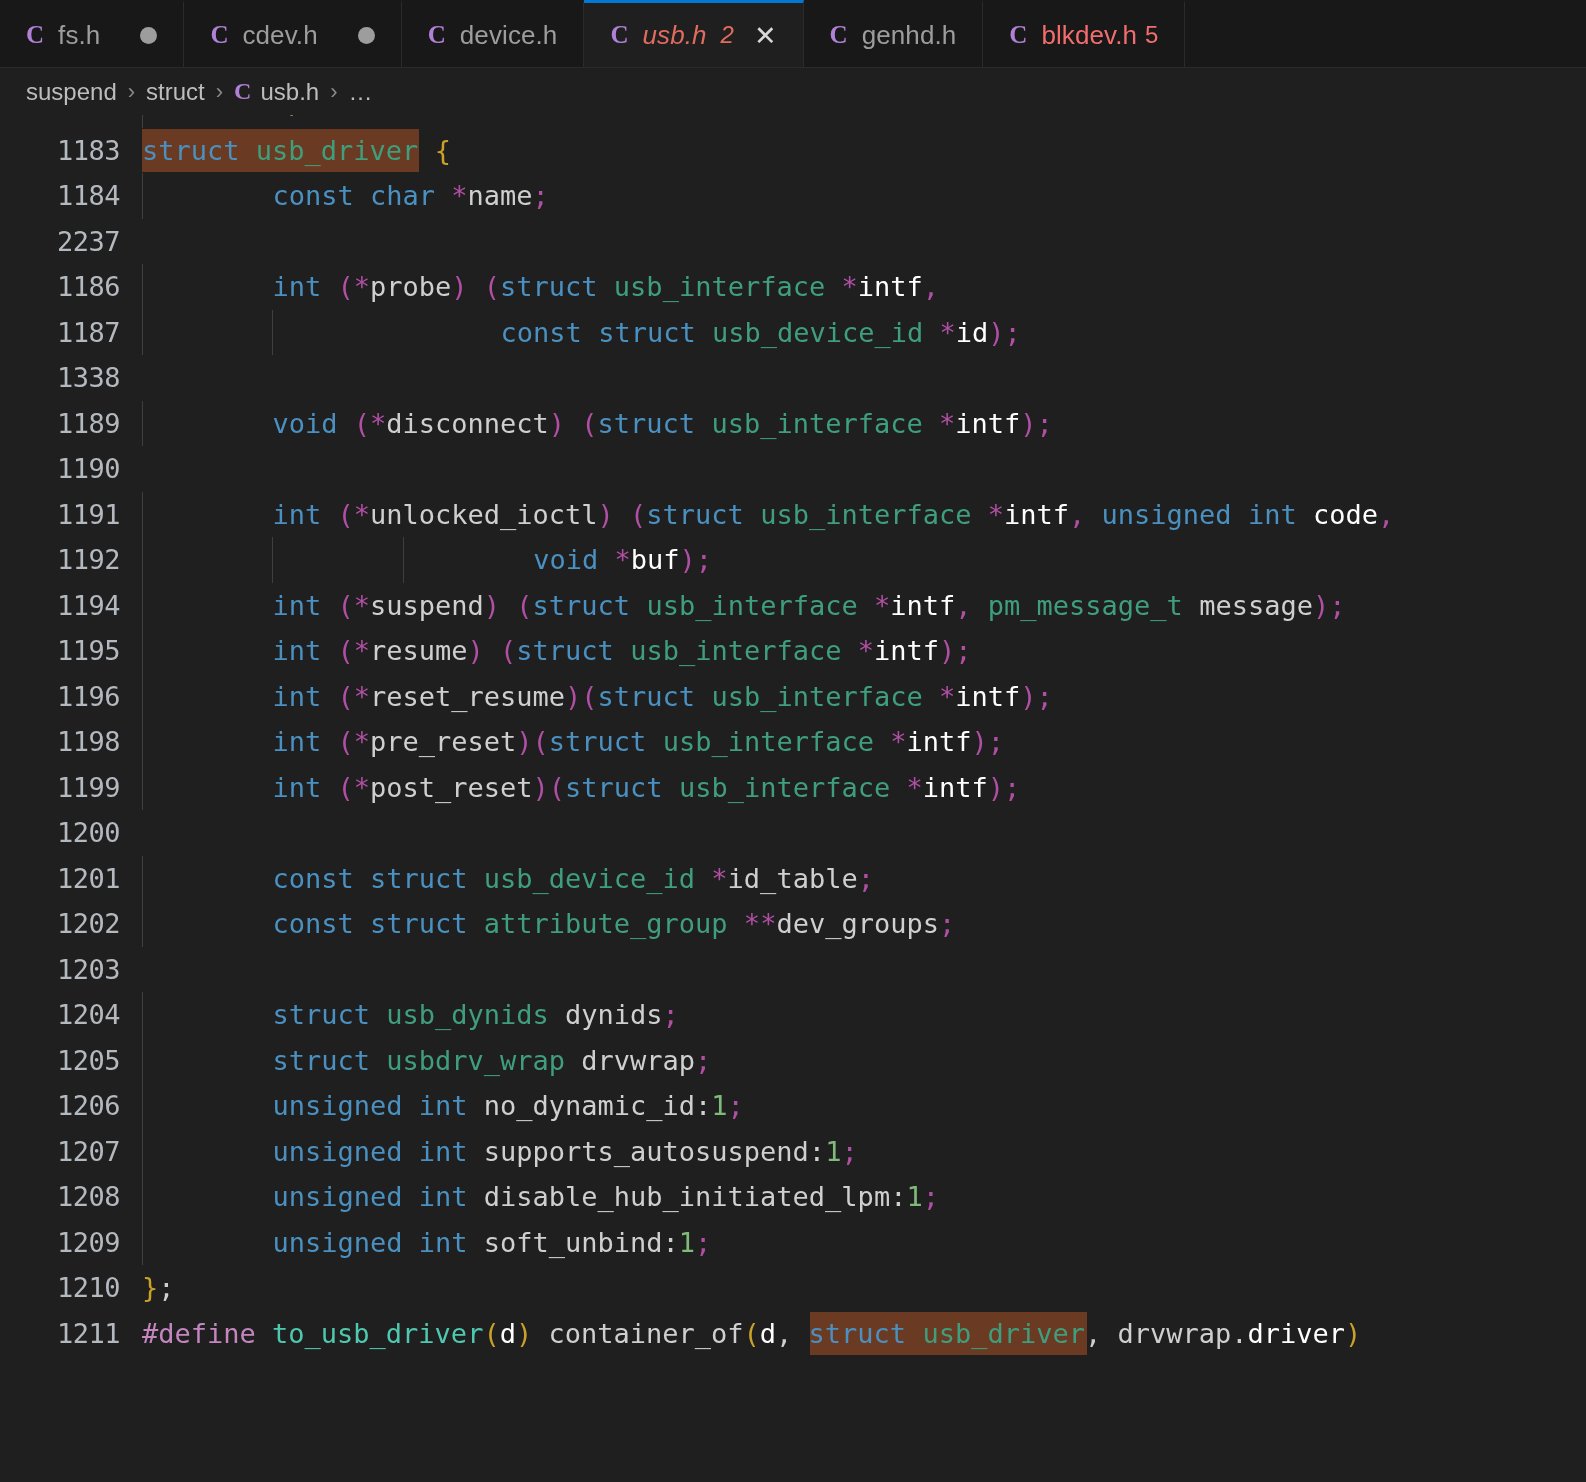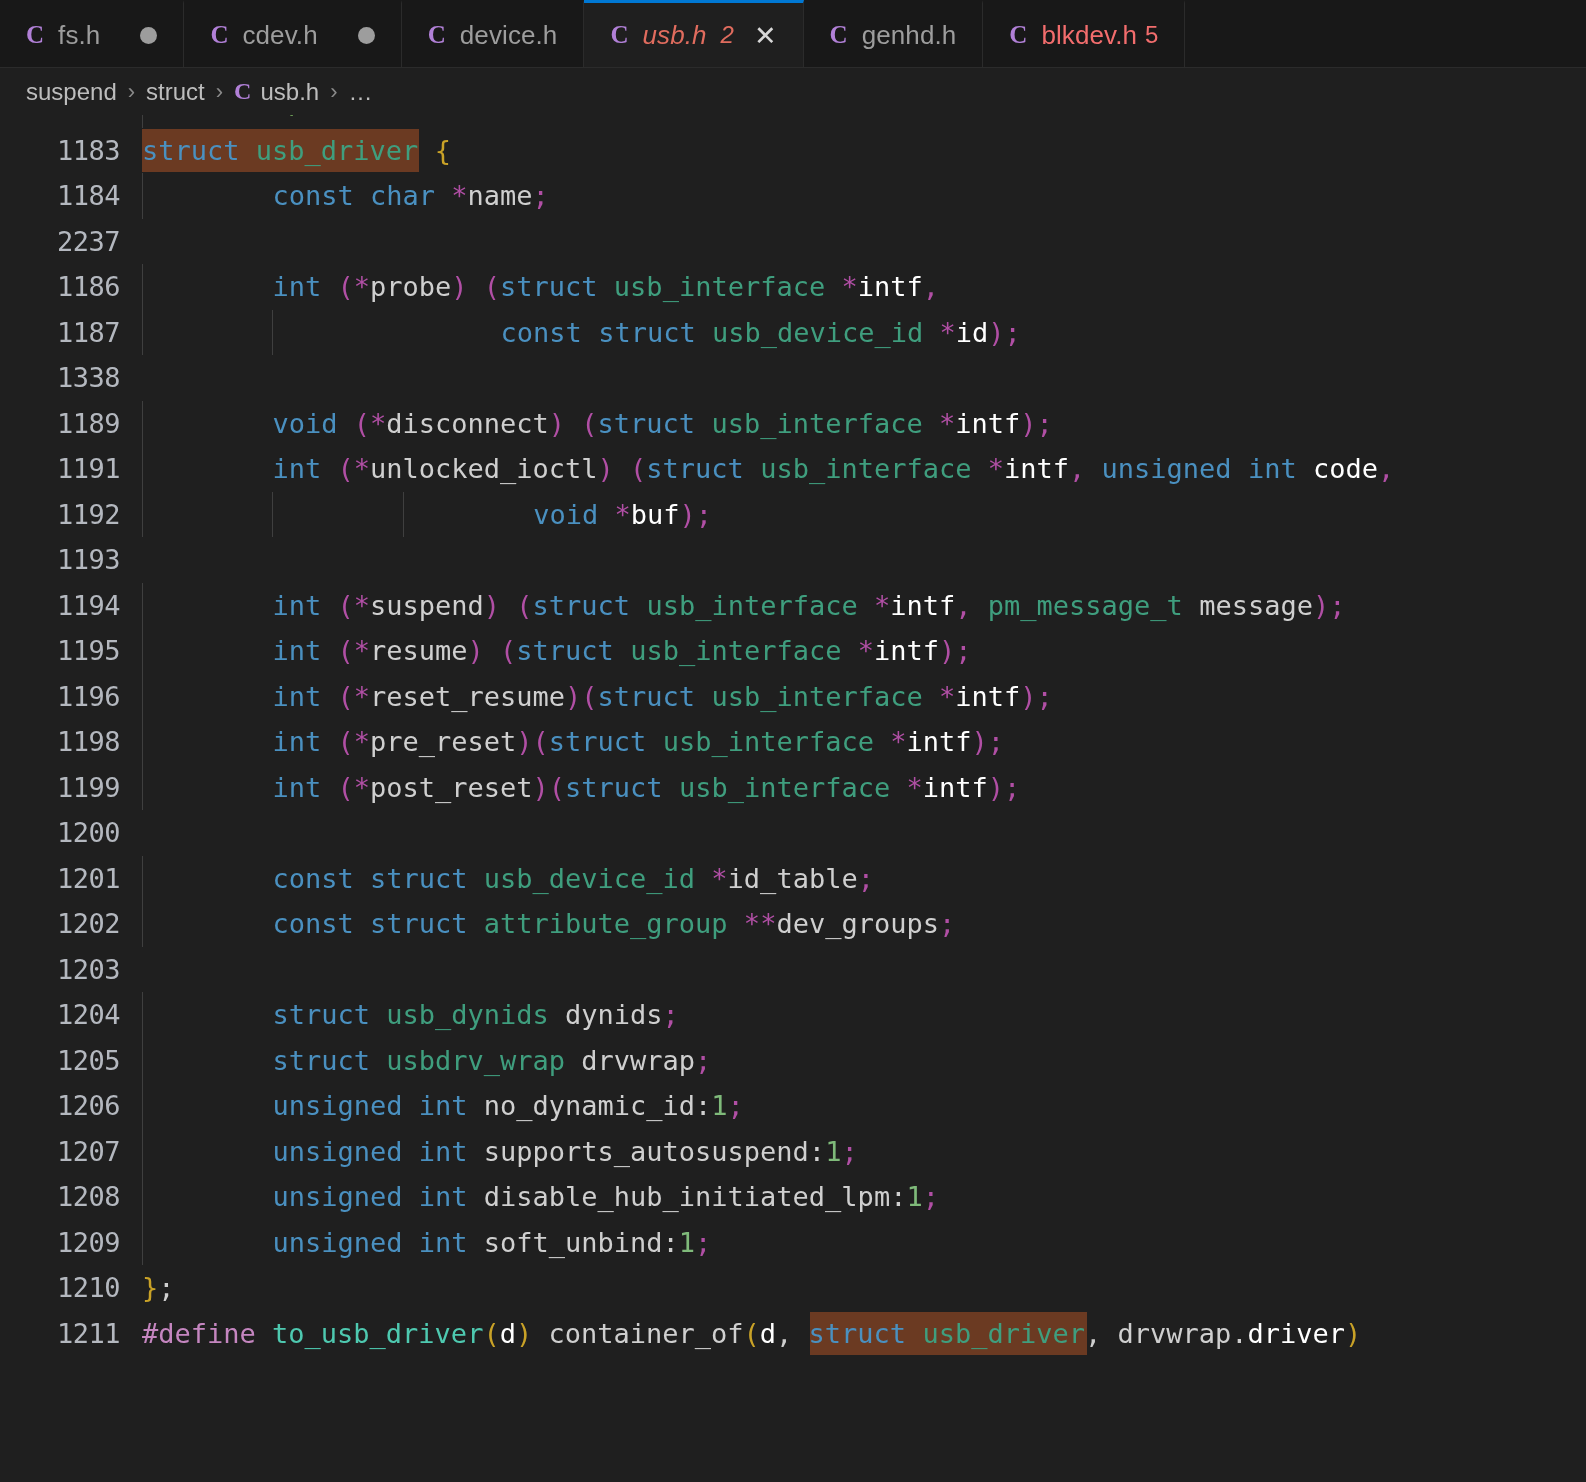--- a/index.html
+++ b/index.html
@@ -241,23 +241,23 @@
 <div id="editor">
   <div id="code-scroll">
       <div class="line"><div class="ln">1182</div><div class="lc"><span class="guide" style="left:0px"></span><span style="display: inline-block; width: 130.4px; position: relative; z-index: 1;"></span><span class="cmt" style="position: relative; z-index: 1;">*/</span></div></div>
       <div class="line"><div class="ln">1183</div><div class="lc"><span class="hl" style="position: absolute; left: 0px; top: 1px; height: 43px; width: 277.1px; z-index: 0;"></span><span style="display: inline-block; width: 0px; position: relative; z-index: 1;"></span><span class="kw" style="position: relative; z-index: 1;">struct</span> <span class="typ" style="position: relative; z-index: 1;">usb_driver</span> <span class="brc" style="position: relative; z-index: 1;">{</span></div></div>
       <div class="line"><div class="ln">1184</div><div class="lc"><span class="guide" style="left:0px"></span><span style="display: inline-block; width: 130.4px; position: relative; z-index: 1;"></span><span class="kw" style="position: relative; z-index: 1;">const</span> <span class="kw" style="position: relative; z-index: 1;">char</span> <span class="pun" style="position: relative; z-index: 1;">*</span><span class="fn" style="position: relative; z-index: 1;">name</span><span class="pun" style="position: relative; z-index: 1;">;</span></div></div>
       <div class="line"><div class="ln">2237</div><div class="lc"><span style="display: inline-block; width: 0px; position: relative; z-index: 1;"></span></div></div>
       <div class="line"><div class="ln">1186</div><div class="lc"><span class="guide" style="left:0px"></span><span style="display: inline-block; width: 130.4px; position: relative; z-index: 1;"></span><span class="kw" style="position: relative; z-index: 1;">int</span> <span class="pun" style="position: relative; z-index: 1;">(</span><span class="pun" style="position: relative; z-index: 1;">*</span><span class="fn" style="position: relative; z-index: 1;">probe</span><span class="pun" style="position: relative; z-index: 1;">)</span> <span class="pun" style="position: relative; z-index: 1;">(</span><span class="kw" style="position: relative; z-index: 1;">struct</span> <span class="typ" style="position: relative; z-index: 1;">usb_interface</span> <span class="pun" style="position: relative; z-index: 1;">*</span><span class="var" style="position: relative; z-index: 1;">intf</span><span class="pun" style="position: relative; z-index: 1;">,</span></div></div>
       <div class="line"><div class="ln">1187</div><div class="lc"><span class="guide" style="left:0px"></span><span class="guide" style="left:130.4px"></span><span style="display: inline-block; width: 358.6px; position: relative; z-index: 1;"></span><span class="kw" style="position: relative; z-index: 1;">const</span> <span class="kw" style="position: relative; z-index: 1;">struct</span> <span class="typ" style="position: relative; z-index: 1;">usb_device_id</span> <span class="pun" style="position: relative; z-index: 1;">*</span><span class="var" style="position: relative; z-index: 1;">id</span><span class="pun" style="position: relative; z-index: 1;">)</span><span class="pun" style="position: relative; z-index: 1;">;</span></div></div>
       <div class="line"><div class="ln">1338</div><div class="lc"><span style="display: inline-block; width: 0px; position: relative; z-index: 1;"></span></div></div>
       <div class="line"><div class="ln">1189</div><div class="lc"><span class="guide" style="left:0px"></span><span style="display: inline-block; width: 130.4px; position: relative; z-index: 1;"></span><span class="kw" style="position: relative; z-index: 1;">void</span> <span class="pun" style="position: relative; z-index: 1;">(</span><span class="pun" style="position: relative; z-index: 1;">*</span><span class="fn" style="position: relative; z-index: 1;">disconnect</span><span class="pun" style="position: relative; z-index: 1;">)</span> <span class="pun" style="position: relative; z-index: 1;">(</span><span class="kw" style="position: relative; z-index: 1;">struct</span> <span class="typ" style="position: relative; z-index: 1;">usb_interface</span> <span class="pun" style="position: relative; z-index: 1;">*</span><span class="var" style="position: relative; z-index: 1;">intf</span><span class="pun" style="position: relative; z-index: 1;">)</span><span class="pun" style="position: relative; z-index: 1;">;</span></div></div>
+      <div class="line"><div class="ln">1190</div><div class="lc"><span style="display: inline-block; width: 0px; position: relative; z-index: 1;"></span></div></div>
       <div class="line"><div class="ln">1191</div><div class="lc"><span class="guide" style="left:0px"></span><span style="display: inline-block; width: 130.4px; position: relative; z-index: 1;"></span><span class="kw" style="position: relative; z-index: 1;">int</span> <span class="pun" style="position: relative; z-index: 1;">(</span><span class="pun" style="position: relative; z-index: 1;">*</span><span class="fn" style="position: relative; z-index: 1;">unlocked_ioctl</span><span class="pun" style="position: relative; z-index: 1;">)</span> <span class="pun" style="position: relative; z-index: 1;">(</span><span class="kw" style="position: relative; z-index: 1;">struct</span> <span class="typ" style="position: relative; z-index: 1;">usb_interface</span> <span class="pun" style="position: relative; z-index: 1;">*</span><span class="var" style="position: relative; z-index: 1;">intf</span><span class="pun" style="position: relative; z-index: 1;">,</span> <span class="kw" style="position: relative; z-index: 1;">unsigned</span> <span class="kw" style="position: relative; z-index: 1;">int</span> <span class="var" style="position: relative; z-index: 1;">code</span><span class="pun" style="position: relative; z-index: 1;">,</span></div></div>
       <div class="line"><div class="ln">1192</div><div class="lc"><span class="guide" style="left:0px"></span><span class="guide" style="left:130.4px"></span><span class="guide" style="left:260.8px"></span><span style="display: inline-block; width: 391.2px; position: relative; z-index: 1;"></span><span class="kw" style="position: relative; z-index: 1;">void</span> <span class="pun" style="position: relative; z-index: 1;">*</span><span class="var" style="position: relative; z-index: 1;">buf</span><span class="pun" style="position: relative; z-index: 1;">)</span><span class="pun" style="position: relative; z-index: 1;">;</span></div></div>
-      <div class="line"><div class="ln">1193</div><div class="lc"><span style="display: inline-block; width: 0px; position: relative; z-index: 1;"></span></div></div>
       <div class="line"><div class="ln">1194</div><div class="lc"><span class="guide" style="left:0px"></span><span style="display: inline-block; width: 130.4px; position: relative; z-index: 1;"></span><span class="kw" style="position: relative; z-index: 1;">int</span> <span class="pun" style="position: relative; z-index: 1;">(</span><span class="pun" style="position: relative; z-index: 1;">*</span><span class="fn" style="position: relative; z-index: 1;">suspend</span><span class="pun" style="position: relative; z-index: 1;">)</span> <span class="pun" style="position: relative; z-index: 1;">(</span><span class="kw" style="position: relative; z-index: 1;">struct</span> <span class="typ" style="position: relative; z-index: 1;">usb_interface</span> <span class="pun" style="position: relative; z-index: 1;">*</span><span class="var" style="position: relative; z-index: 1;">intf</span><span class="pun" style="position: relative; z-index: 1;">,</span> <span class="typ" style="position: relative; z-index: 1;">pm_message_t</span> <span class="fn" style="position: relative; z-index: 1;">message</span><span class="pun" style="position: relative; z-index: 1;">)</span><span class="pun" style="position: relative; z-index: 1;">;</span></div></div>
       <div class="line"><div class="ln">1195</div><div class="lc"><span class="guide" style="left:0px"></span><span style="display: inline-block; width: 130.4px; position: relative; z-index: 1;"></span><span class="kw" style="position: relative; z-index: 1;">int</span> <span class="pun" style="position: relative; z-index: 1;">(</span><span class="pun" style="position: relative; z-index: 1;">*</span><span class="fn" style="position: relative; z-index: 1;">resume</span><span class="pun" style="position: relative; z-index: 1;">)</span> <span class="pun" style="position: relative; z-index: 1;">(</span><span class="kw" style="position: relative; z-index: 1;">struct</span> <span class="typ" style="position: relative; z-index: 1;">usb_interface</span> <span class="pun" style="position: relative; z-index: 1;">*</span><span class="var" style="position: relative; z-index: 1;">intf</span><span class="pun" style="position: relative; z-index: 1;">)</span><span class="pun" style="position: relative; z-index: 1;">;</span></div></div>
       <div class="line"><div class="ln">1196</div><div class="lc"><span class="guide" style="left:0px"></span><span style="display: inline-block; width: 130.4px; position: relative; z-index: 1;"></span><span class="kw" style="position: relative; z-index: 1;">int</span> <span class="pun" style="position: relative; z-index: 1;">(</span><span class="pun" style="position: relative; z-index: 1;">*</span><span class="fn" style="position: relative; z-index: 1;">reset_resume</span><span class="pun" style="position: relative; z-index: 1;">)</span><span class="pun" style="position: relative; z-index: 1;">(</span><span class="kw" style="position: relative; z-index: 1;">struct</span> <span class="typ" style="position: relative; z-index: 1;">usb_interface</span> <span class="pun" style="position: relative; z-index: 1;">*</span><span class="var" style="position: relative; z-index: 1;">intf</span><span class="pun" style="position: relative; z-index: 1;">)</span><span class="pun" style="position: relative; z-index: 1;">;</span></div></div>
       <div class="line"><div class="ln">1198</div><div class="lc"><span class="guide" style="left:0px"></span><span style="display: inline-block; width: 130.4px; position: relative; z-index: 1;"></span><span class="kw" style="position: relative; z-index: 1;">int</span> <span class="pun" style="position: relative; z-index: 1;">(</span><span class="pun" style="position: relative; z-index: 1;">*</span><span class="fn" style="position: relative; z-index: 1;">pre_reset</span><span class="pun" style="position: relative; z-index: 1;">)</span><span class="pun" style="position: relative; z-index: 1;">(</span><span class="kw" style="position: relative; z-index: 1;">struct</span> <span class="typ" style="position: relative; z-index: 1;">usb_interface</span> <span class="pun" style="position: relative; z-index: 1;">*</span><span class="var" style="position: relative; z-index: 1;">intf</span><span class="pun" style="position: relative; z-index: 1;">)</span><span class="pun" style="position: relative; z-index: 1;">;</span></div></div>
       <div class="line"><div class="ln">1199</div><div class="lc"><span class="guide" style="left:0px"></span><span style="display: inline-block; width: 130.4px; position: relative; z-index: 1;"></span><span class="kw" style="position: relative; z-index: 1;">int</span> <span class="pun" style="position: relative; z-index: 1;">(</span><span class="pun" style="position: relative; z-index: 1;">*</span><span class="fn" style="position: relative; z-index: 1;">post_reset</span><span class="pun" style="position: relative; z-index: 1;">)</span><span class="pun" style="position: relative; z-index: 1;">(</span><span class="kw" style="position: relative; z-index: 1;">struct</span> <span class="typ" style="position: relative; z-index: 1;">usb_interface</span> <span class="pun" style="position: relative; z-index: 1;">*</span><span class="var" style="position: relative; z-index: 1;">intf</span><span class="pun" style="position: relative; z-index: 1;">)</span><span class="pun" style="position: relative; z-index: 1;">;</span></div></div>
       <div class="line"><div class="ln">1200</div><div class="lc"><span style="display: inline-block; width: 0px; position: relative; z-index: 1;"></span></div></div>
       <div class="line"><div class="ln">1201</div><div class="lc"><span class="guide" style="left:0px"></span><span style="display: inline-block; width: 130.4px; position: relative; z-index: 1;"></span><span class="kw" style="position: relative; z-index: 1;">const</span> <span class="kw" style="position: relative; z-index: 1;">struct</span> <span class="typ" style="position: relative; z-index: 1;">usb_device_id</span> <span class="pun" style="position: relative; z-index: 1;">*</span><span class="fn" style="position: relative; z-index: 1;">id_table</span><span class="pun" style="position: relative; z-index: 1;">;</span></div></div>
       <div class="line"><div class="ln">1202</div><div class="lc"><span class="guide" style="left:0px"></span><span style="display: inline-block; width: 130.4px; position: relative; z-index: 1;"></span><span class="kw" style="position: relative; z-index: 1;">const</span> <span class="kw" style="position: relative; z-index: 1;">struct</span> <span class="typ" style="position: relative; z-index: 1;">attribute_group</span> <span class="pun" style="position: relative; z-index: 1;">*</span><span class="pun" style="position: relative; z-index: 1;">*</span><span class="fn" style="position: relative; z-index: 1;">dev_groups</span><span class="pun" style="position: relative; z-index: 1;">;</span></div></div>
       <div class="line"><div class="ln">1203</div><div class="lc"><span style="display: inline-block; width: 0px; position: relative; z-index: 1;"></span></div></div>
       <div class="line"><div class="ln">1204</div><div class="lc"><span class="guide" style="left:0px"></span><span style="display: inline-block; width: 130.4px; position: relative; z-index: 1;"></span><span class="kw" style="position: relative; z-index: 1;">struct</span> <span class="typ" style="position: relative; z-index: 1;">usb_dynids</span> <span class="fn" style="position: relative; z-index: 1;">dynids</span><span class="pun" style="position: relative; z-index: 1;">;</span></div></div>

